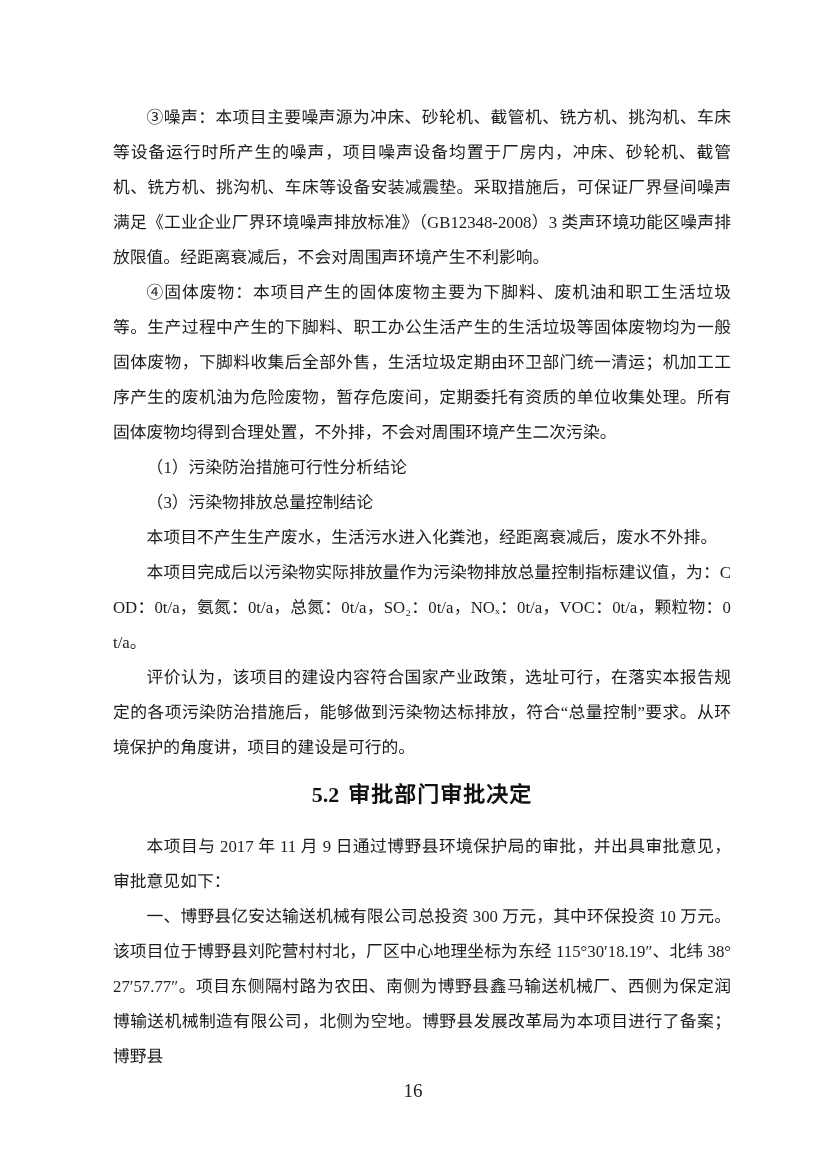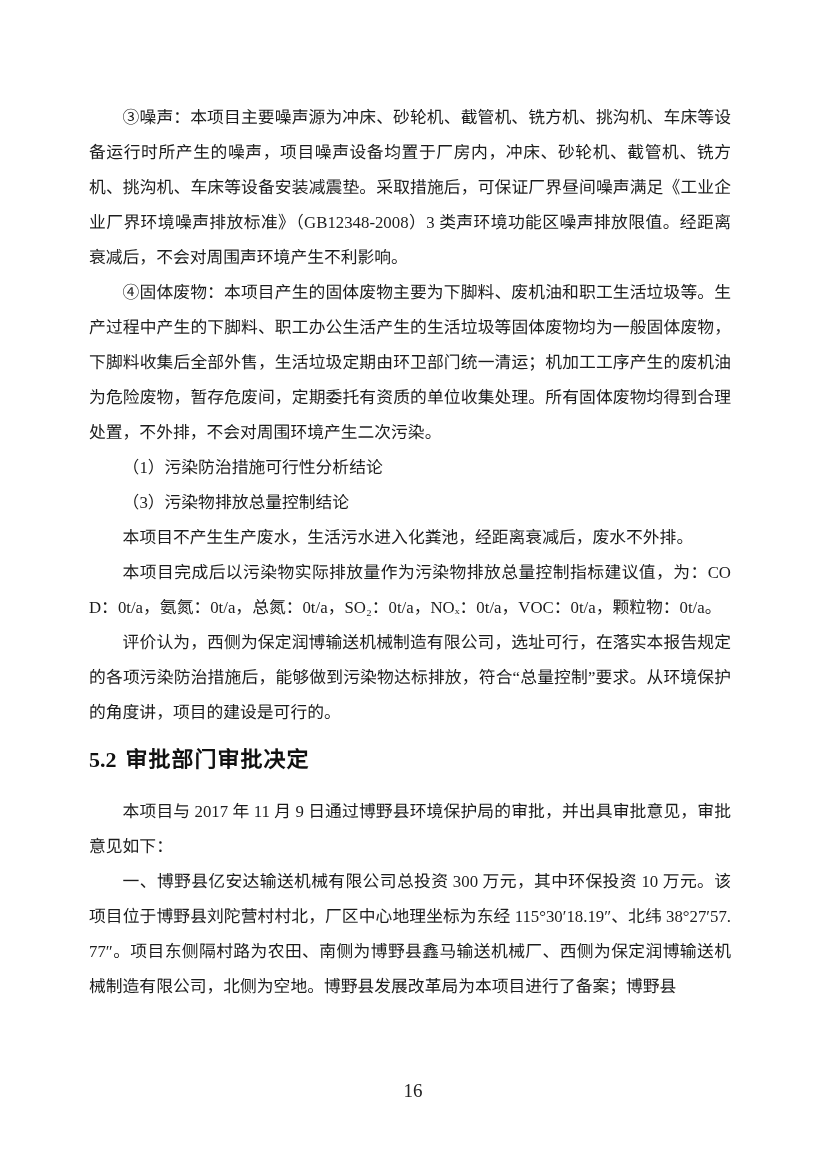--- a/index.html
+++ b/index.html
@@ -9,38 +9,39 @@
   }
   .page {
     position: relative;
     width: 826px;
     height: 1169px;
     background: #ffffff;
     color: #1c1c1c;
     font-family: "Liberation Serif", "DejaVu Serif", serif;
     overflow: hidden;
     box-sizing: border-box;
+    padding-left: 24px;
   }
   .content {
     padding: 100px 95px 0 89px;
   }
   p.body-para {
     margin: 0;
     font-size: 16.8px;
     line-height: 35px;
     text-align: justify;
     text-indent: 2em;
     word-break: break-all;
   }
   h2.section-heading {
     margin: 12px 0 16px 0;
     font-size: 22px;
     line-height: 36px;
     font-weight: bold;
-    text-align: left;
+    text-align: center;
     color: #111111;
   }
   .heading-num {
     font-family: "Liberation Serif", "DejaVu Serif", serif;
     font-weight: bold;
   }
   .heading-title {
     font-family: "Liberation Sans", "DejaVu Sans", sans-serif;
     font-weight: bold;
     margin-left: 9px;
@@ -63,21 +64,21 @@
 <div class="page">
   <div class="content">
 
     <section>
       <p class="body-para">③噪声：本项目主要噪声源为冲床、砂轮机、截管机、铣方机、挑沟机、车床等设备运行时所产生的噪声，项目噪声设备均置于厂房内，冲床、砂轮机、截管机、铣方机、挑沟机、车床等设备安装减震垫。采取措施后，可保证厂界昼间噪声满足《工业企业厂界环境噪声排放标准》（GB12348-2008）3 类声环境功能区噪声排放限值。经距离衰减后，不会对周围声环境产生不利影响。</p>
       <p class="body-para">④固体废物：本项目产生的固体废物主要为下脚料、废机油和职工生活垃圾等。生产过程中产生的下脚料、职工办公生活产生的生活垃圾等固体废物均为一般固体废物，下脚料收集后全部外售，生活垃圾定期由环卫部门统一清运；机加工工序产生的废机油为危险废物，暂存危废间，定期委托有资质的单位收集处理。所有固体废物均得到合理处置，不外排，不会对周围环境产生二次污染。</p>
       <p class="body-para">（1）污染防治措施可行性分析结论</p>
       <p class="body-para">（3）污染物排放总量控制结论</p>
       <p class="body-para">本项目不产生生产废水，生活污水进入化粪池，经距离衰减后，废水不外排。</p>
       <p class="body-para">本项目完成后以污染物实际排放量作为污染物排放总量控制指标建议值，为：COD：0t/a，氨氮：0t/a，总氮：0t/a，SO₂：0t/a，NOₓ：0t/a，VOC：0t/a，颗粒物：0t/a。</p>
-      <p class="body-para">评价认为，西侧为保定润博输送机械制造有限公司，选址可行，在落实本报告规定的各项污染防治措施后，能够做到污染物达标排放，符合“总量控制”要求。从环境保护的角度讲，项目的建设是可行的。</p>
+      <p class="body-para">评价认为，该项目的建设内容符合国家产业政策，选址可行，在落实本报告规定的各项污染防治措施后，能够做到污染物达标排放，符合“总量控制”要求。从环境保护的角度讲，项目的建设是可行的。</p>
     </section>
 
     <h2 class="section-heading">
       <span class="heading-num">5.2</span><span class="heading-title">审批部门审批决定</span>
     </h2>
 
     <section>
       <p class="body-para">本项目与 2017 年 11 月 9 日通过博野县环境保护局的审批，并出具审批意见，审批意见如下：</p>
       <p class="body-para">一、博野县亿安达输送机械有限公司总投资 300 万元，其中环保投资 10 万元。该项目位于博野县刘陀营村村北，厂区中心地理坐标为东经 115°30′18.19″、北纬 38°27′57.77″。项目东侧隔村路为农田、南侧为博野县鑫马输送机械厂、西侧为保定润博输送机械制造有限公司，北侧为空地。博野县发展改革局为本项目进行了备案；博野县</p>
     </section>

